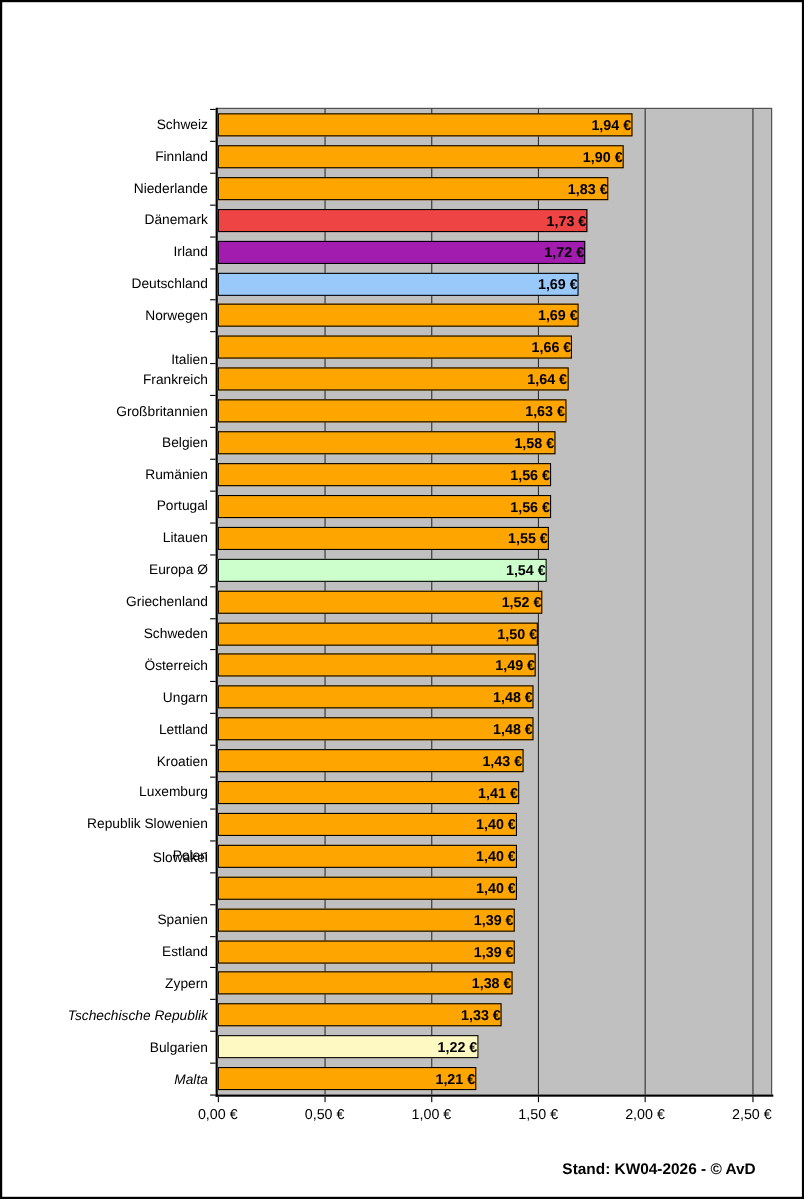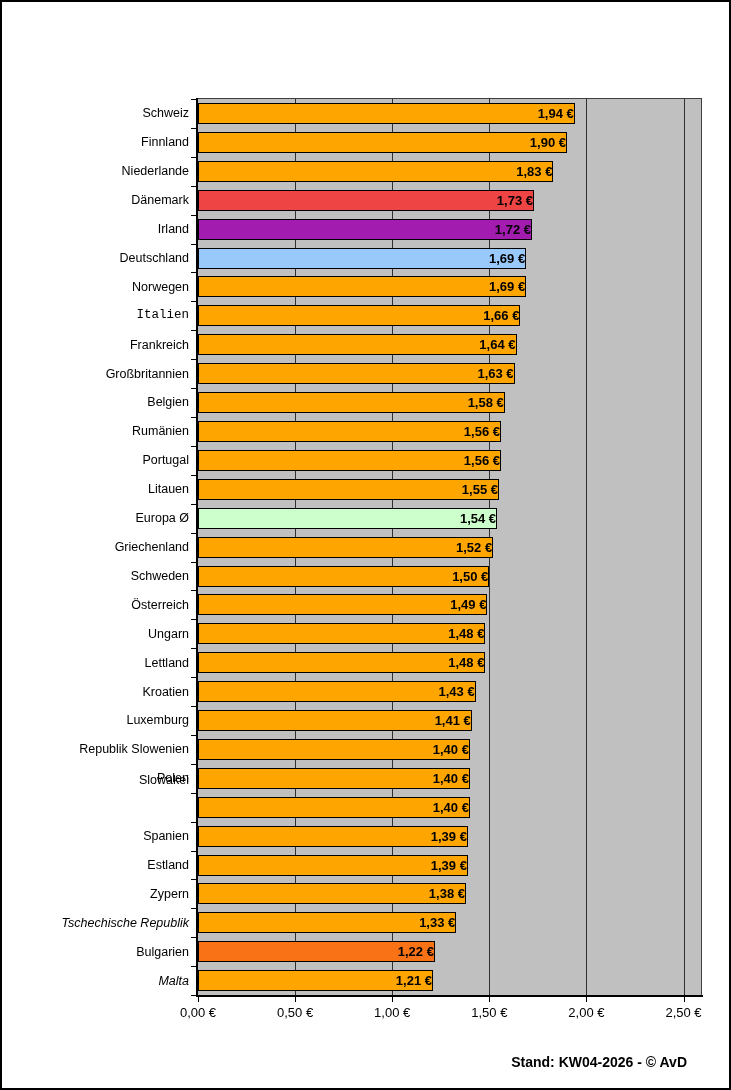--- a/index.html
+++ b/index.html
@@ -139,21 +139,21 @@
         </div>
         <div class="bar" style="top: 755.5px; width: 269.9px; background: rgb(255, 165, 0);">
           <span class="val">1,39 €</span>
         </div>
         <div class="bar" style="top: 784.4px; width: 268px; background: rgb(255, 165, 0);">
           <span class="val">1,38 €</span>
         </div>
         <div class="bar" style="top: 813.3px; width: 258.3px; background: rgb(255, 165, 0);">
           <span class="val">1,33 €</span>
         </div>
-        <div class="bar" style="top: 842.2px; width: 236.9px; background: #f97316;">
+        <div class="bar" style="top: 842.2px; width: 236.9px; background: #fef9c3;">
           <span class="val">1,22 €</span>
         </div>
         <div class="bar" style="top: 871.1px; width: 235px; background: rgb(255, 165, 0);">
           <span class="val">1,21 €</span>
         </div>
       </div>
   </div>
 
   <div class="plot-border-top"></div>
   <div class="plot-border-right"></div>
@@ -161,21 +161,21 @@
   <div class="axis-x"></div>
 
   <div id="ylabels">
       <div class="ylabel" style="top: 97px; height: 28.9px;">Schweiz</div>
       <div class="ylabel" style="top: 125.9px; height: 28.9px;">Finnland</div>
       <div class="ylabel" style="top: 154.8px; height: 28.9px;">Niederlande</div>
       <div class="ylabel" style="top: 183.7px; height: 28.9px;">Dänemark</div>
       <div class="ylabel" style="top: 212.6px; height: 28.9px;">Irland</div>
       <div class="ylabel" style="top: 241.5px; height: 28.9px;">Deutschland</div>
       <div class="ylabel" style="top: 270.4px; height: 28.9px;">Norwegen</div>
-      <div class="ylabel" style="top: 299px; height: 28.9px; font-family: Liberation Mono, monospace;">Italien</div>
+      <div class="ylabel" style="top: 311px; height: 28.9px;">Italien</div>
       <div class="ylabel" style="top: 328.2px; height: 28.9px;">Frankreich</div>
       <div class="ylabel" style="top: 357.1px; height: 28.9px;">Großbritannien</div>
       <div class="ylabel" style="top: 386px; height: 28.9px;">Belgien</div>
       <div class="ylabel" style="top: 414.9px; height: 28.9px;">Rumänien</div>
       <div class="ylabel" style="top: 443.8px; height: 28.9px;">Portugal</div>
       <div class="ylabel" style="top: 472.7px; height: 28.9px;">Litauen</div>
       <div class="ylabel" style="top: 501.6px; height: 28.9px;">Europa Ø</div>
       <div class="ylabel" style="top: 530.5px; height: 28.9px;">Griechenland</div>
       <div class="ylabel" style="top: 559.5px; height: 28.9px;">Schweden</div>
       <div class="ylabel" style="top: 588.4px; height: 28.9px;">Österreich</div>

